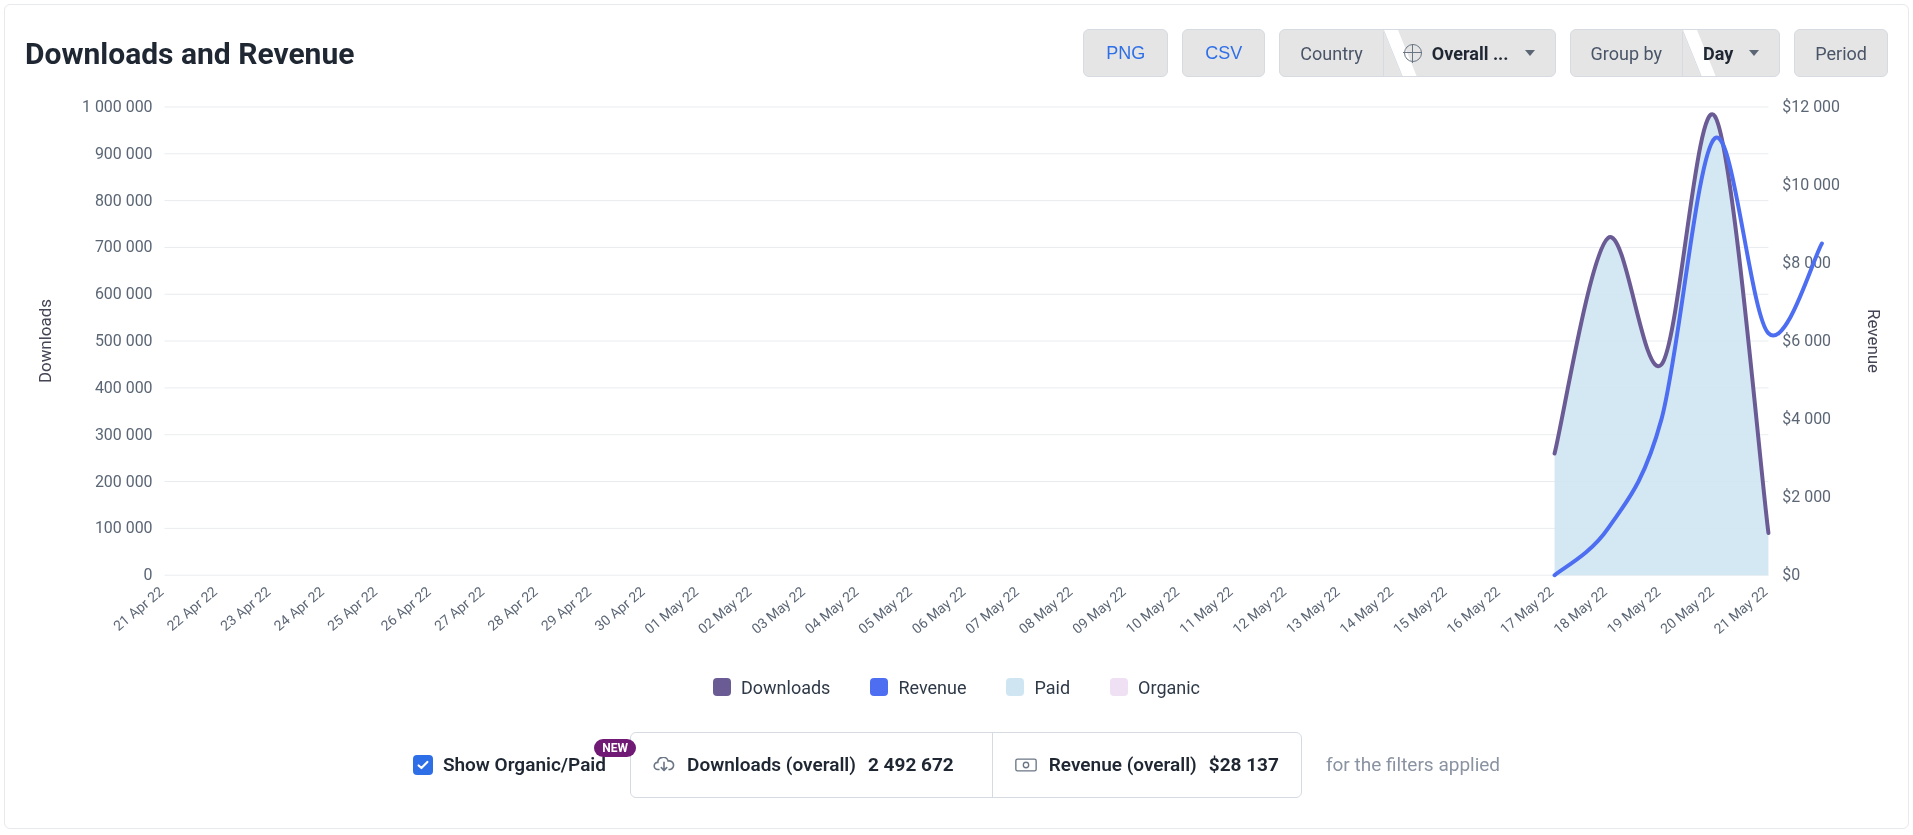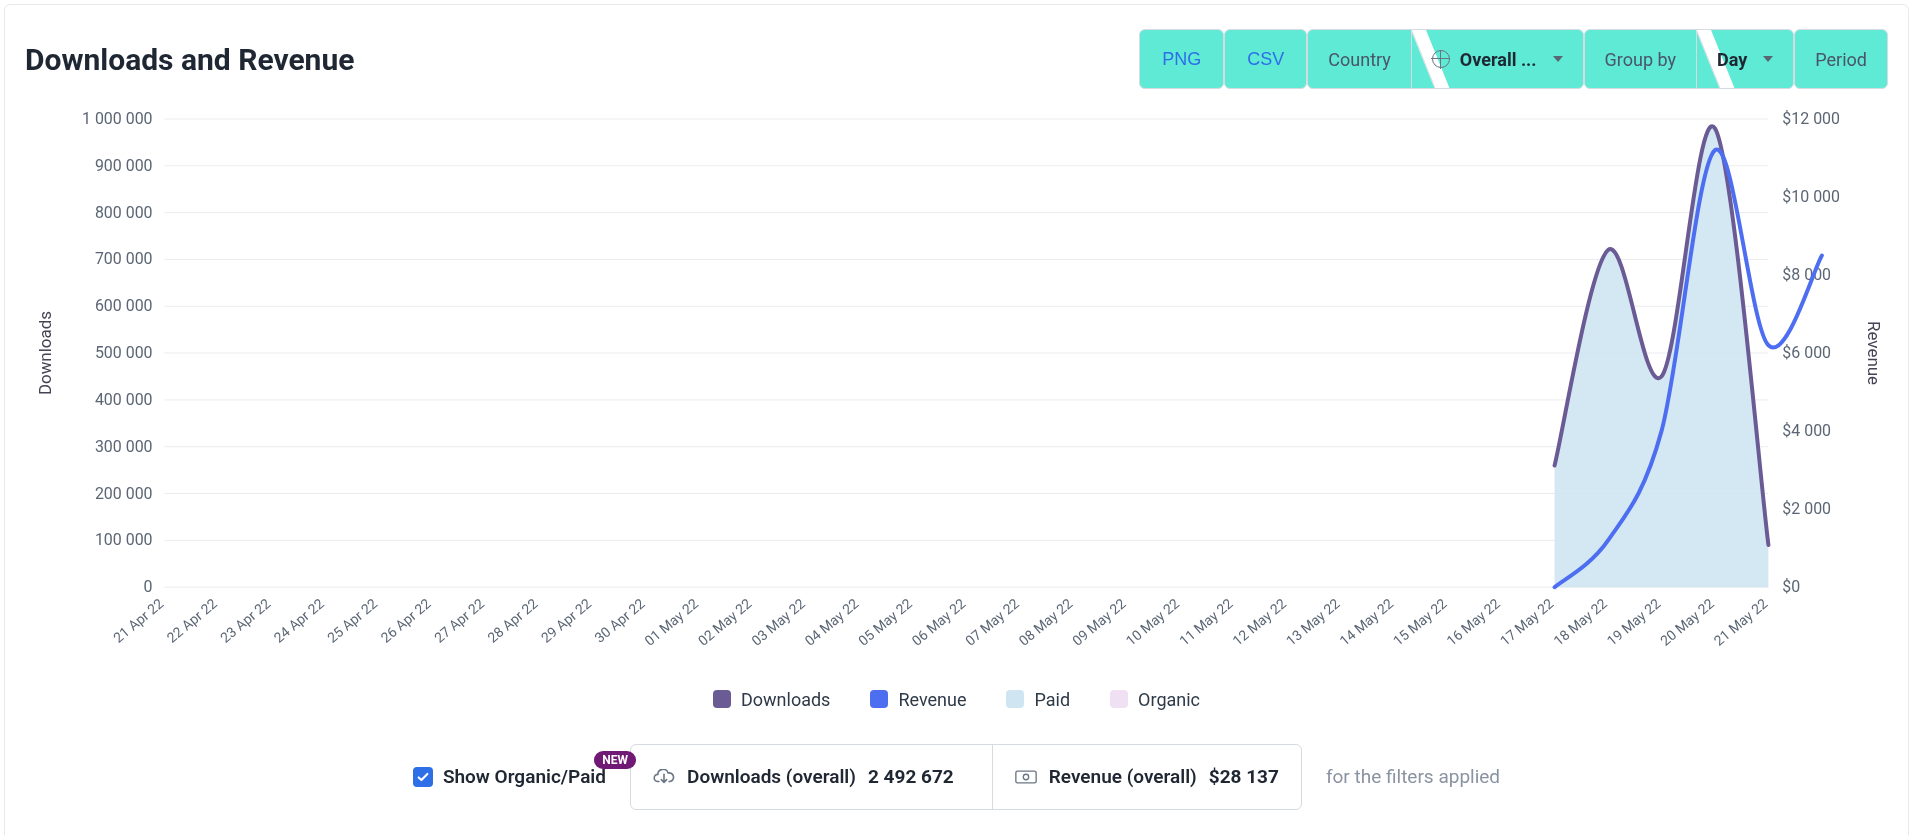--- a/index.html
+++ b/index.html
@@ -13,33 +13,34 @@
   }
   .panel {
     border: 1px solid #e7e9ec;
     border-radius: 6px;
     padding: 24px 20px 30px 20px;
     margin: 4px;
   }
   .topbar {
     display: flex;
     align-items: center;
+    gap: 14px;
     margin-bottom: 20px;
   }
   .title {
     font-size: 30px;
     font-weight: 700;
     color: #1f2733;
     margin-right: auto;
   }
   .pill, .pill-group {
     border: 1px solid #d6dbe1;
     border-radius: 6px;
-    background: #5eead4;
-    height: 60px;
+    background: #e5e5e5;
+    height: 48px;
     display: inline-flex;
     align-items: center;
     font-size: 18px;
     color: #3a4556;
   }
   .pill {
     padding: 0 22px;
     cursor: pointer;
     color: #2e6fe8;
     font-weight: 500;

